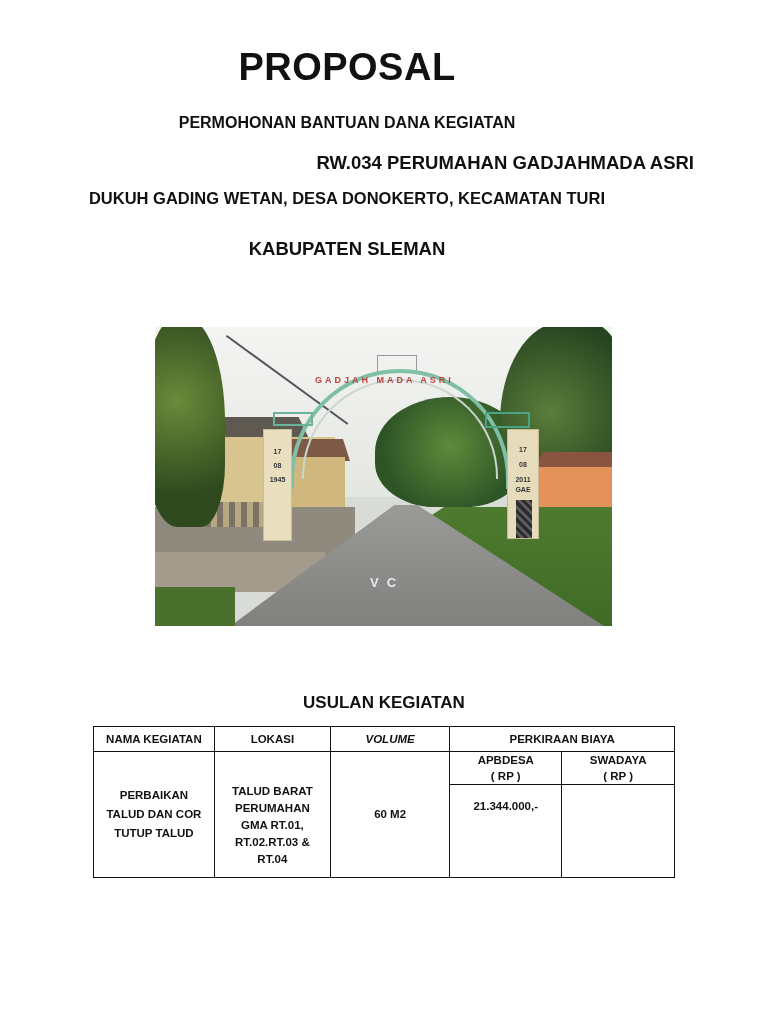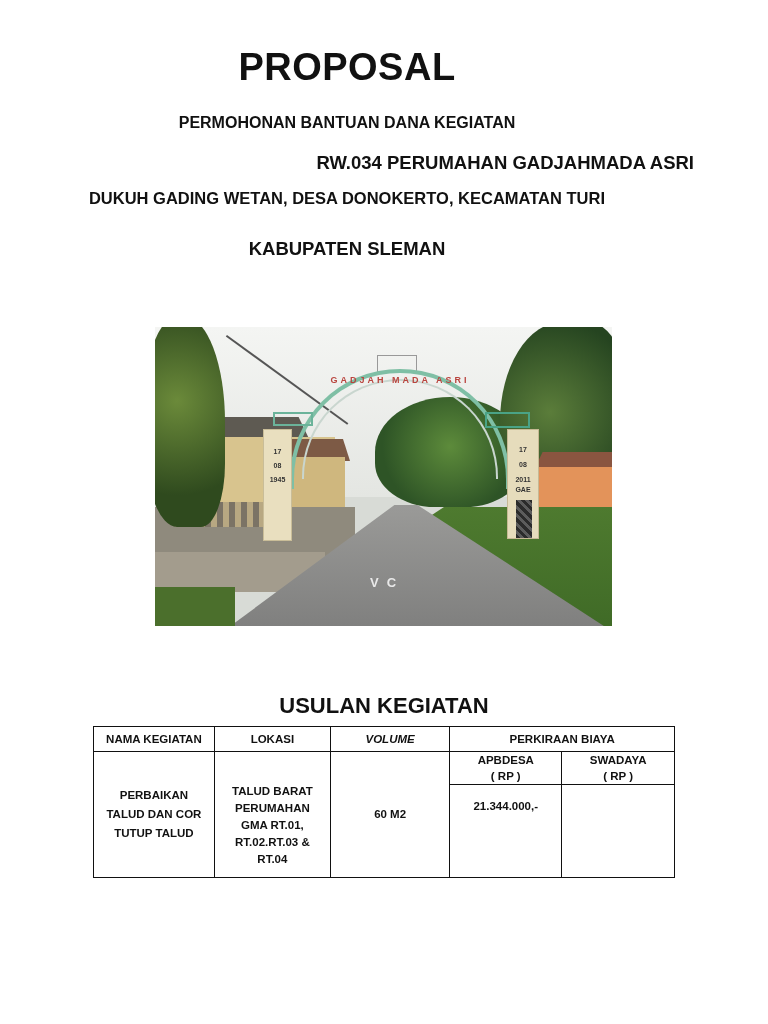--- a/index.html
+++ b/index.html
@@ -45,29 +45,29 @@
                font-size: 13px; letter-spacing: 8px; }
   .pillar-l { left: 108px; top: 102px; width: 27px; height: 110px; background: #e9dfbf; border: 1px solid #c9bd98; }
   .pillar-r { left: 352px; top: 102px; width: 30px; height: 108px; background: #e6dcbc; border: 1px solid #c6b994; }
   .pillar-r .dark { position: absolute; left: 8px; top: 70px; width: 16px; height: 38px;
                     background: repeating-linear-gradient(45deg, #2b2b2b 0 3px, #5c5c5c 3px 6px); }
   .pnum { position: absolute; left: 0; width: 100%; text-align: center; font-size: 7px; font-weight: bold; color: #333; }
   .arch { left: 135px; top: 42px; width: 220px; height: 120px; border: 4px solid #7fbfa5;
           border-bottom: none; border-radius: 110px 110px 0 0; box-sizing: border-box; }
   .arch-inner { left: 147px; top: 52px; width: 196px; height: 100px; border: 2px solid #c9d6cf;
                 border-bottom: none; border-radius: 98px 98px 0 0; box-sizing: border-box; }
-  .arch-text { left: 160px; top: 48px; width: 170px; text-align: center; font-size: 9px; font-weight: bold;
+  .arch-text { left: 160px; top: 48px; width: 170px; text-align: left; font-size: 9px; font-weight: bold;
                color: #b9443e; letter-spacing: 3px; }
   .truss-l { left: 118px; top: 85px; width: 40px; height: 14px; border: 2px solid #6bb39a; box-sizing: border-box; }
   .truss-r { left: 330px; top: 85px; width: 45px; height: 16px; border: 2px solid #4aa386; box-sizing: border-box; }
   .lamp { left: 222px; top: 28px; width: 40px; height: 18px; border: 1px solid #999; border-bottom: none; box-sizing: border-box; }
   .wire { left: 72px; top: 8px; width: 150px; height: 2px; background: #555; transform-origin: 0 0; transform: rotate(36deg); }
 
   
-  .section { position: absolute; left: 0; width: 768px; top: 693px; text-align: center; font-weight: bold; font-size: 22px; }
+  .section { position: absolute; left: 0; width: 768px; top: 693px; text-align: center; font-weight: bold; font-size: 17px; }
 
   
   table.usulan { position: absolute; left: 93px; top: 726px; width: 582px; border-collapse: collapse;
                  font-size: 11.5px; font-weight: bold; padding-left: 28px; }
   table.usulan td, table.usulan th { border: 1.3px solid #111; text-align: center; padding: 0 4px; line-height: 19px; }
   table.usulan th { height: 24px; font-weight: bold; }
   .c1 { width: 113px; } .c2 { width: 108px; } .c3 { width: 112px; font-style: italic; } .c4 { width: 104px; } .c5 { width: 105px; }
   .subh { height: 32px; vertical-align: middle; line-height: 16px !important; margin-top: 12px; }
   .valcell { height: 80px; vertical-align: top; padding-top: 12px !important; }
   .bigcell { vertical-align: middle; }

